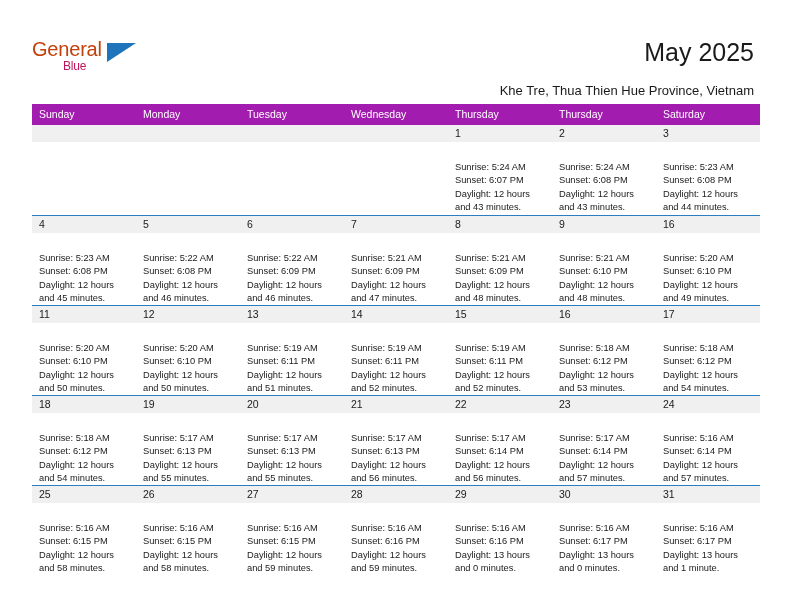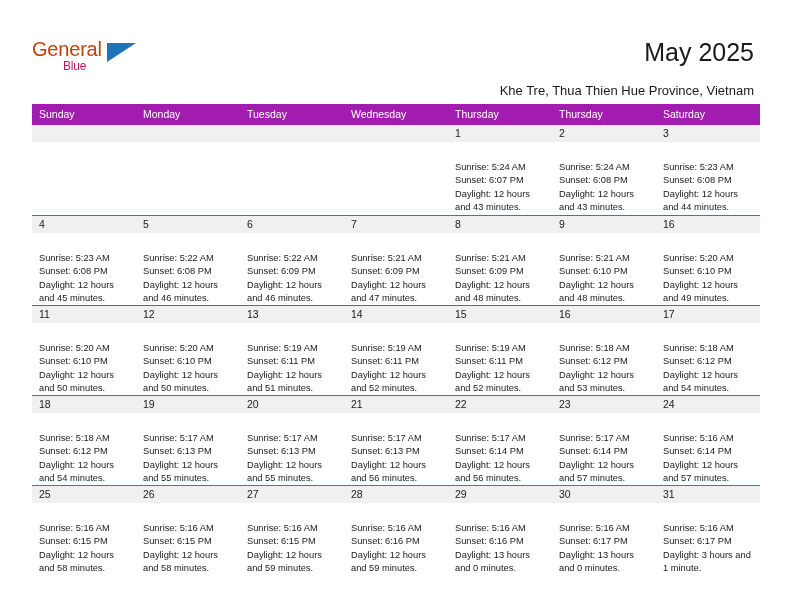--- a/index.html
+++ b/index.html
@@ -438,21 +438,21 @@
               <div>Sunrise: 5:16 AM</div>
               <div>Sunset: 6:17 PM</div>
               <div class="wrap">Daylight: 13 hours and 0 minutes.</div>
             </div>
           </div>
           <div class="day-cell">
             <div class="day-number">31</div>
             <div class="day-info">
               <div>Sunrise: 5:16 AM</div>
               <div>Sunset: 6:17 PM</div>
-              <div class="wrap">Daylight: 3 hours and 1 minute.</div>
+              <div class="wrap">Daylight: 13 hours and 1 minute.</div>
             </div>
           </div>
         </div>
       </div>
 
   </div>
 
 </div>
 
 </body></html>

